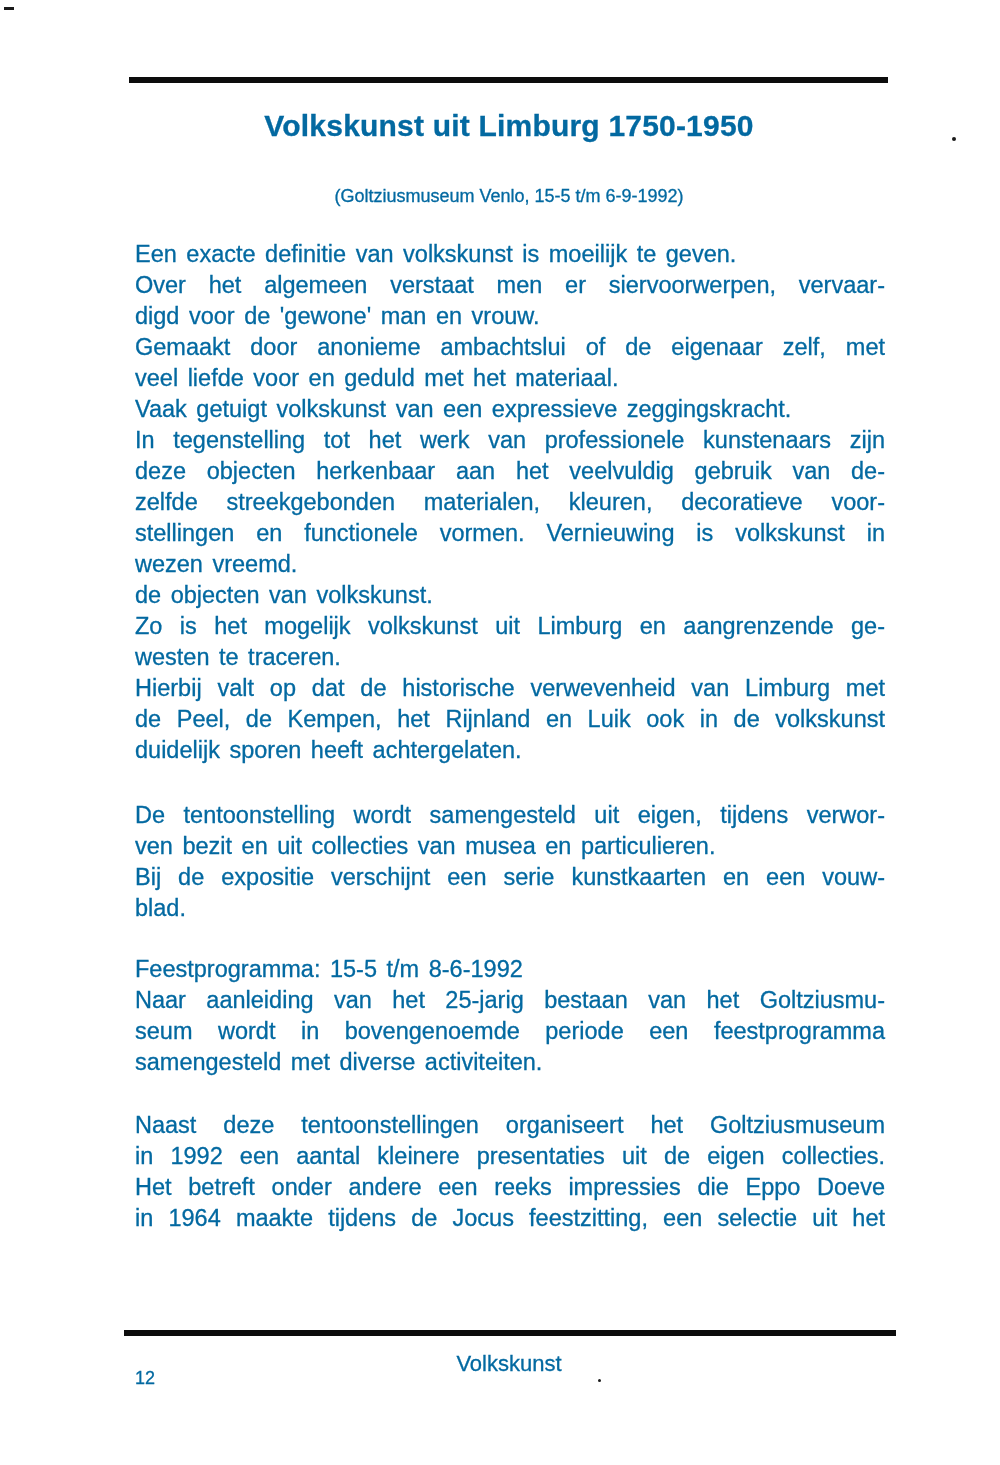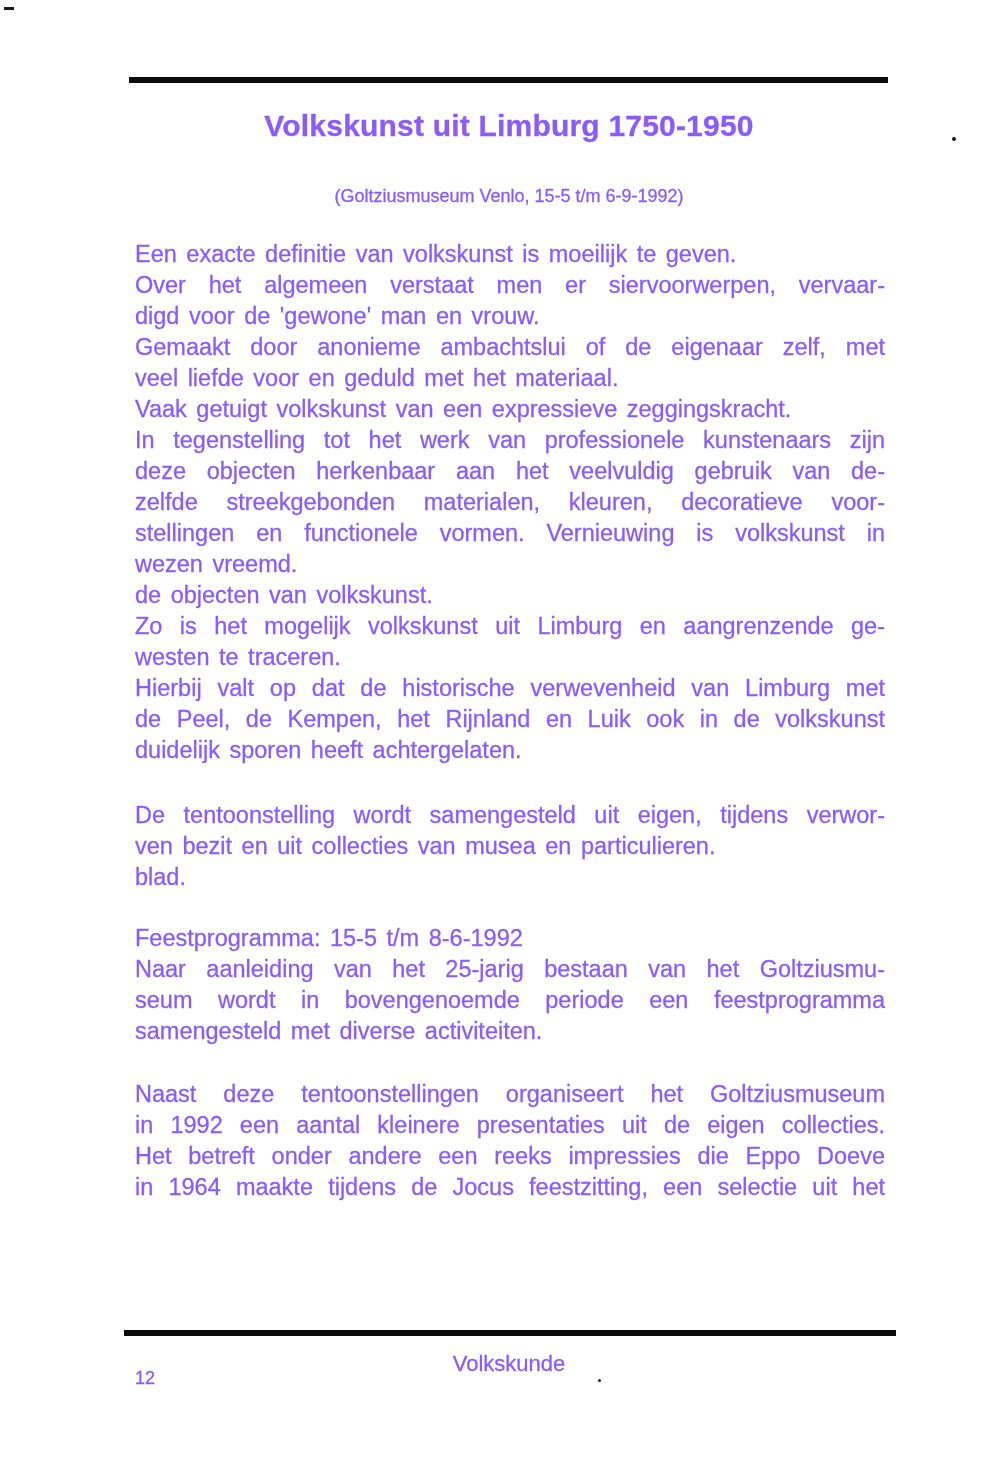--- a/index.html
+++ b/index.html
@@ -1,21 +1,21 @@
 <!DOCTYPE html>
 <html><head>
 <meta charset="utf-8">
 <style>
   html, body { margin: 0; padding: 0; background: #ffffff; }
   .page {
     position: relative;
     width: 1000px;
     height: 1412px;
     background: #ffffff;
-    color: #8b5cf6;
+    color: #0369a1;
     font-family: "Liberation Sans", sans-serif;
     overflow: hidden;
     -webkit-text-stroke: 0.3px currentColor;
   }
   .rule { position: absolute; background: #0c0c0c; }
   .top-rule { left: 129px; top: 77px; width: 759px; height: 6px; }
   .bottom-rule { left: 124px; top: 1330px; width: 772px; height: 6px; }
   .title {
     position: absolute; left: 130px; top: 109px; width: 758px;
     margin: 0; text-align: center;
@@ -87,36 +87,37 @@
         <div class="line">de objecten van volkskunst.</div>
         <div class="line justified">Zo is het mogelijk volkskunst uit Limburg en aangrenzende ge-</div>
         <div class="line">westen te traceren.</div>
         <div class="line justified">Hierbij valt op dat de historische verwevenheid van Limburg met</div>
         <div class="line justified">de Peel, de Kempen, het Rijnland en Luik ook in de volkskunst</div>
         <div class="line">duidelijk sporen heeft achtergelaten.</div>
       </div>
       <div class="text-block">
         <div class="line justified">De tentoonstelling wordt samengesteld uit eigen, tijdens verwor-</div>
         <div class="line">ven bezit en uit collecties van musea en particulieren.</div>
+        <div class="line justified">Bij de expositie verschijnt een serie kunstkaarten en een vouw-</div>
         <div class="line">blad.</div>
       </div>
       <div class="text-block">
         <div class="line">Feestprogramma: 15-5 t/m 8-6-1992</div>
         <div class="line justified">Naar aanleiding van het 25-jarig bestaan van het Goltziusmu-</div>
         <div class="line justified">seum wordt in bovengenoemde periode een feestprogramma</div>
         <div class="line">samengesteld met diverse activiteiten.</div>
       </div>
       <div class="text-block">
         <div class="line justified">Naast deze tentoonstellingen organiseert het Goltziusmuseum</div>
         <div class="line justified">in 1992 een aantal kleinere presentaties uit de eigen collecties.</div>
         <div class="line justified">Het betreft onder andere een reeks impressies die Eppo Doeve</div>
         <div class="line justified">in 1964 maakte tijdens de Jocus feestzitting, een selectie uit het</div>
       </div>
     </div>
 
   <div class="rule bottom-rule"></div>
 
   <div class="page-number">12</div>
 
-  <div class="journal">Volkskunde</div>
+  <div class="journal">Volkskunst</div>
 
   <span class="artifact footer-speck"></span>
 </div>
 
 </body></html>

